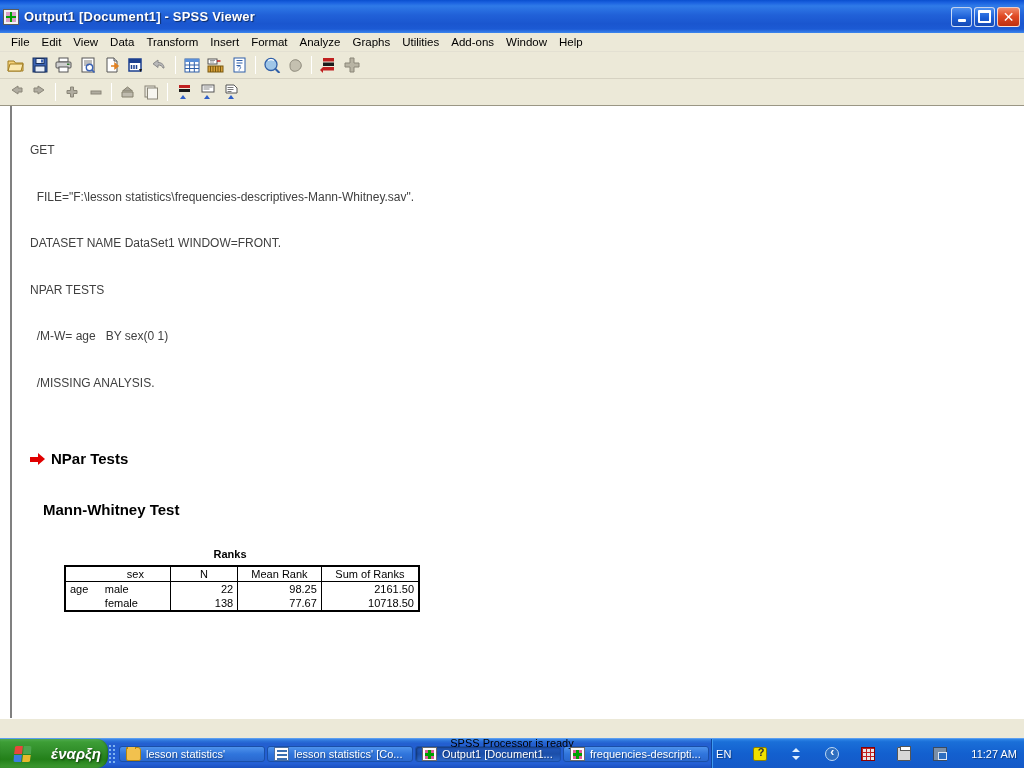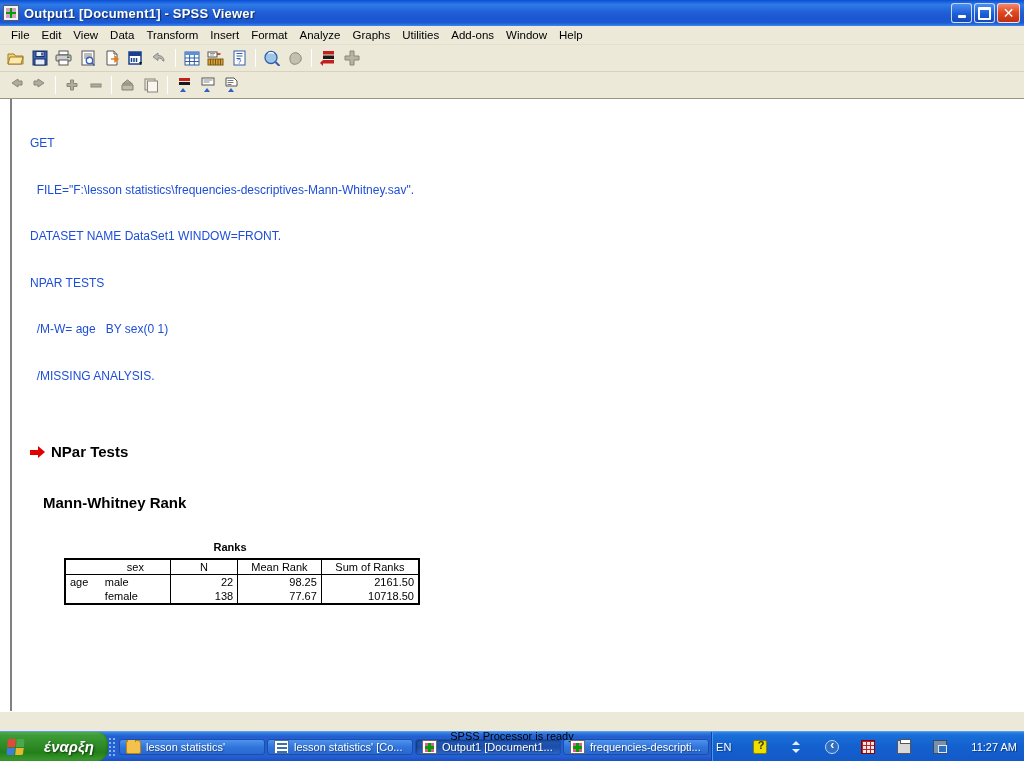--- a/index.html
+++ b/index.html
@@ -6,21 +6,21 @@
   html, body {
     margin: 0; padding: 0;
     width: 1024px; height: 768px;
     overflow: hidden;
     font-family: "Liberation Sans", sans-serif;
     background: #ffffff;
   }
 
   
   #titlebar {
-    height: 26px;
+    height: 33px;
     background: linear-gradient(to bottom,
       #0a4fcf 0%, #1b62e0 8%, #2f7ae8 18%, #2161d8 45%,
       #1a56cf 72%, #1c5ad4 88%, #3b86ee 100%);
     display: flex; align-items: center;
     padding: 0 2px 0 3px;
     position: relative;
   }
   #titlebar .app-icon {
     width: 16px; height: 16px; margin-right: 5px;
     position: relative; flex: 0 0 auto;
@@ -104,21 +104,21 @@
   }
   #content-pane {
     flex: 1 1 auto; position: relative;
     background: #ffffff; overflow: hidden;
   }
   #content-inner { position: relative; padding: 6px 0 0 18px; }
 
   
   .syntax {
     font-family: "Liberation Sans", sans-serif;
-    font-size: 12px; color: #1d4ed8; line-height: 15.5px;
+    font-size: 12px; color: #404040; line-height: 15.5px;
     white-space: pre;
   }
 
   
   .npar-heading {
     margin-top: 28px; display: flex; align-items: center; gap: 6px;
     font-size: 15px; font-weight: bold; color: #000;
   }
   .red-arrow { position: relative; width: 15px; height: 12px; flex: 0 0 15px; }
   .red-arrow::before {
@@ -183,20 +183,21 @@
     border-top: 1px solid #5b9ef0;
   }
   #start-btn {
     width: 108px; flex: 0 0 108px;
     background: linear-gradient(to bottom,
       #53b053 0%, #3d9e36 10%, #2f8c28 45%, #238019 70%, #3e9a32 100%);
     border-radius: 0 11px 11px 0;
     display: flex; align-items: center; gap: 20px;
     padding-left: 7px; cursor: pointer;
     box-shadow: inset -1px 0 2px rgba(0,0,0,0.2);
+    justify-content: center;
   }
   #start-btn .flag {
     width: 17px; height: 16px; flex: 0 0 17px;
     display: grid; grid-template-columns: 1fr 1fr; grid-template-rows: 1fr 1fr;
     gap: 1px; transform: skewX(-6deg);
     border-radius: 2px; overflow: hidden;
   }
   #start-btn .flag i { display: block; }
   #start-btn .flag i:nth-child(1) { background: #e8463c; }
   #start-btn .flag i:nth-child(2) { background: #4ea54e; }
@@ -489,21 +490,21 @@
         <div>  /M-W= age   BY sex(0 1)</div>
         <div>  /MISSING ANALYSIS.</div>
       </div>
 
       <div class="npar-heading">
         <span class="red-arrow"></span>
         <span>NPar Tests</span>
       </div>
 
 
-      <div class="mw-heading">Mann-Whitney Rank</div>
+      <div class="mw-heading">Mann-Whitney Test</div>
 
       <div class="table-block" style="margin-top:30px;">
         <div class="tbl-title" style="width:356px;">Ranks</div>
         <table class="spss" style="width:356px;margin-left:12px;">
           <thead>
             <tr>
               <th style="width:36px;"></th>
               <th style="width:70px;">sex</th>
               <th class="vline" style="width:68px;">N</th>
               <th class="vline" style="width:84px;">Mean Rank</th>

